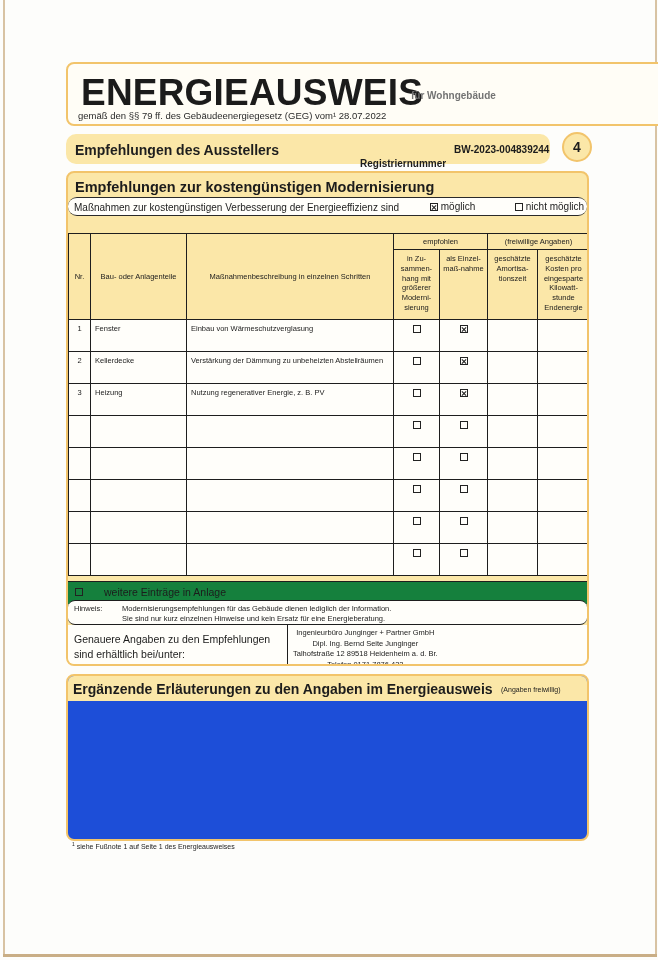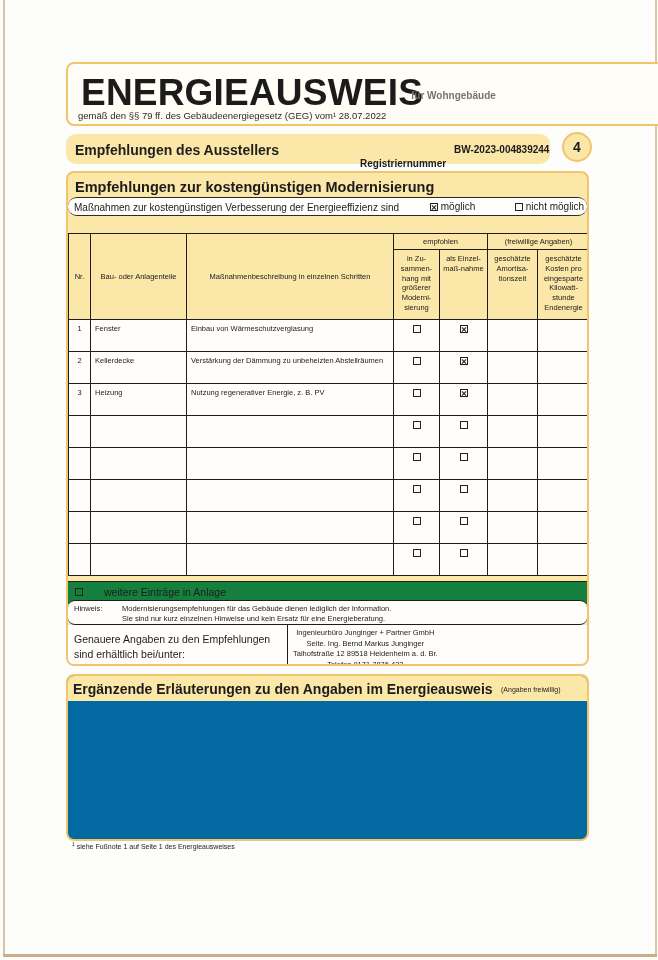--- a/index.html
+++ b/index.html
@@ -49,21 +49,21 @@
   .more-label { position: absolute; left: 36px; top: 4px; }
   .hint-row { position: absolute; left: 0; top: 427px; width: 100%; height: 25px; font-size: 7.5px; background: #fffefa; border-top: 1px solid #1e1e1e; border-bottom: 1px solid #1e1e1e; border-radius: 7px; }
   .hint-label { position: absolute; left: 6px; top: 3px; }
   .hint-text { position: absolute; left: 54px; top: 3px; line-height: 1.35; }
   .contact-row { position: absolute; left: 0; top: 452px; width: 100%; height: 42px; background: #fffefa; }
   .contact-label { position: absolute; left: 6px; top: 7px; width: 215px; font-size: 10.5px; line-height: 1.4; }
   .contact-divider { position: absolute; left: 219px; top: 0; width: 1px; height: 41px; background: #1e1e1e; }
   .contact-lines { position: absolute; left: 225px; top: 3px; font-size: 7.5px; line-height: 1.4; text-align: center; }
 
   
-  .panel2 { position: absolute; left: 66px; top: 674px; width: 523px; height: 167px; border: 2.5px solid #f2c46b; border-radius: 8px; background: #0369a1; overflow: hidden; }
+  .panel2 { position: absolute; left: 66px; top: 674px; width: 523px; height: 167px; border: 2.5px solid #f2c46b; border-radius: 8px; background: #1d4ed8; overflow: hidden; }
   .panel2-head { position: absolute; left: 0; top: 0; width: 100%; height: 25px; background: #fbe7a8; }
   .panel2-title { position: absolute; left: 5px; top: 5px; font-size: 14px; font-weight: bold; }
   .panel2-note { position: absolute; left: 433px; top: 10px; font-size: 7px; }
 
   .footnote { position: absolute; left: 72px; top: 841px; font-size: 7px; }
   .footnote sup { font-size: 5px; }
 </style>
 </head>
 <body>
 
@@ -212,21 +212,21 @@
       <div>Modernisierungsempfehlungen für das Gebäude dienen lediglich der Information.</div>
       <div>Sie sind nur kurz einzelnen Hinweise und kein Ersatz für eine Energieberatung.</div>
     </div>
   </div>
 
   <div class="contact-row">
     <div class="contact-label">Genauere Angaben zu den Empfehlungen sind erhältlich bei/unter:</div>
     <div class="contact-divider"></div>
     <div class="contact-lines">
       <div>Ingenieurbüro Junginger + Partner GmbH</div>
-      <div>Seite. Ing. Bernd Markus Junginger</div>
+      <div>Dipl. Ing. Bernd Seite Junginger</div>
       <div>Talhofstraße 12   89518 Heidenheim a. d. Br.</div>
       <div>Telefon 0171 7876 432</div>
     </div>
   </div>
 </div>
 
 <div class="panel2">
   <div class="panel2-head">
     <span class="panel2-title">Ergänzende Erläuterungen zu den Angaben im Energieausweis</span>
     <span class="panel2-note">(Angaben freiwillig)</span>

